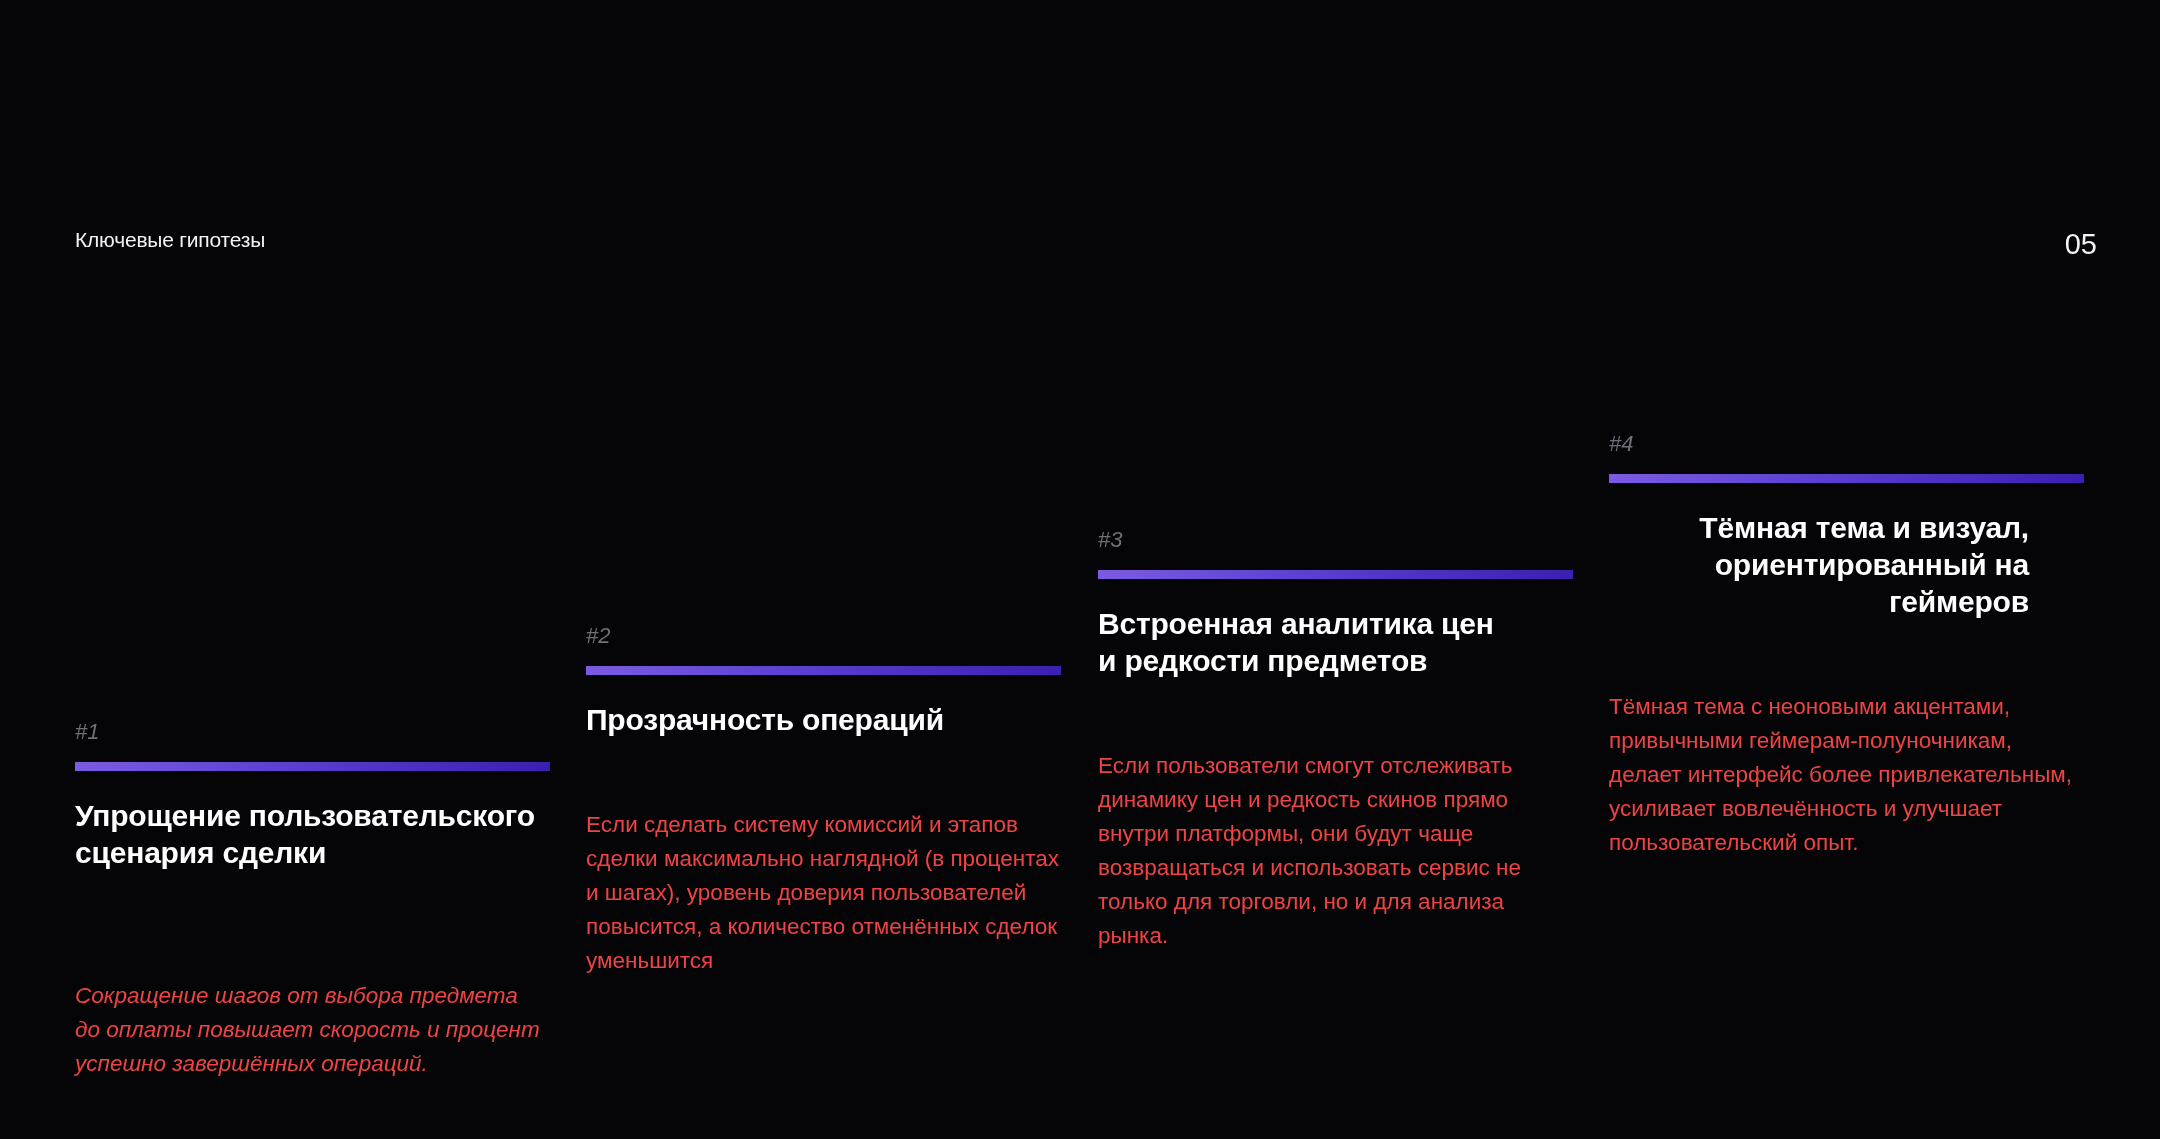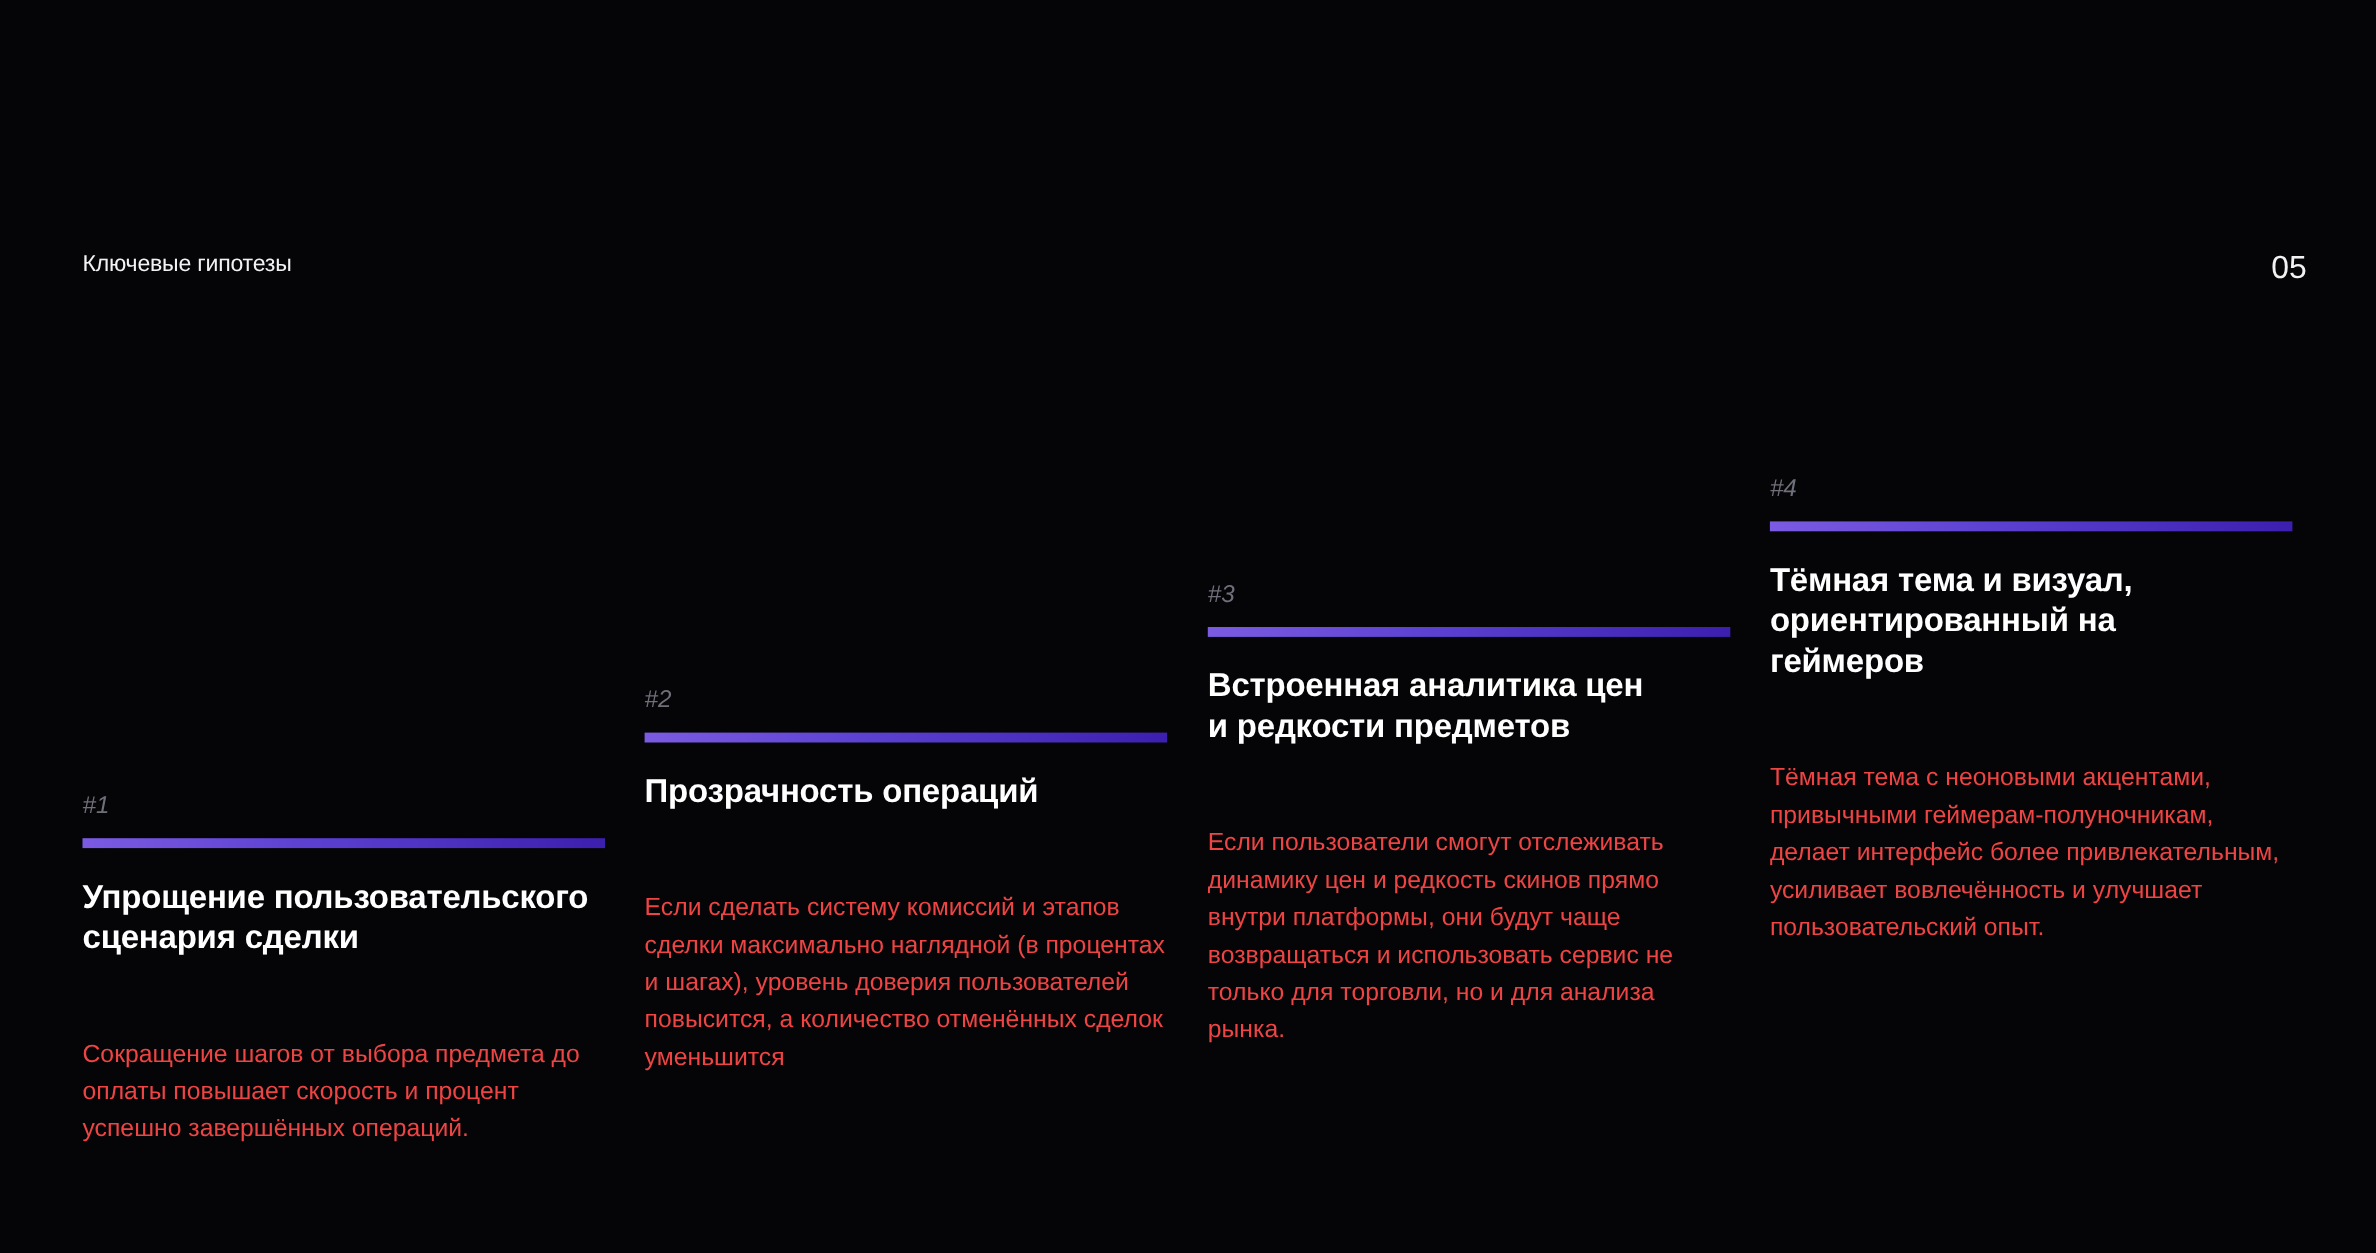--- a/index.html
+++ b/index.html
@@ -18,35 +18,35 @@
 </head>
 <body>
 
 <div class="slide-title">Ключевые гипотезы</div>
 <div class="page-num">05</div>
 
 <div class="col" style="left:75px; top:718px;">
   <div class="num">#1</div>
   <div class="bar"></div>
   <div class="h" style="width:480px;">Упрощение пользовательского сценария сделки</div>
-  <div class="p" style="margin-top:70px; width:470px;">Сокращение шагов от выбора предмета до оплаты повышает скорость и процент успешно завершённых операций.</div>
+  <div class="p" style="margin-top:108px; width:470px;font-style:italic;">Сокращение шагов от выбора предмета до оплаты повышает скорость и процент успешно завершённых операций.</div>
 </div>
 
 <div class="col" style="left:586px; top:622px;">
   <div class="num">#2</div>
   <div class="bar"></div>
   <div class="h">Прозрачность операций</div>
   <div class="p" style="margin-top:70px; width:475px;">Если сделать систему комиссий и этапов сделки максимально наглядной (в процентах и шагах), уровень доверия пользователей повысится, а количество отменённых сделок уменьшится</div>
 </div>
 
 <div class="col" style="left:1098px; top:526px;">
   <div class="num">#3</div>
   <div class="bar"></div>
   <div class="h" style="width:420px;">Встроенная аналитика цен и редкости предметов</div>
   <div class="p" style="margin-top:70px; width:475px;">Если пользователи смогут отслеживать динамику цен и редкость скинов прямо внутри платформы, они будут чаще возвращаться и использовать сервис не только для торговли, но и для анализа рынка.</div>
 </div>
 
 <div class="col" style="left:1609px; top:430px;">
   <div class="num">#4</div>
   <div class="bar"></div>
-  <div class="h" style="width:420px;">Тёмная тема и визуал, ориентированный на геймеров</div>
+  <div class="h" style="width:420px;text-align:right;">Тёмная тема и визуал, ориентированный на геймеров</div>
   <div class="p" style="margin-top:70px; width:465px;">Тёмная тема с неоновыми акцентами, привычными геймерам-полуночникам, делает интерфейс более привлекательным, усиливает вовлечённость и улучшает пользовательский опыт.</div>
 </div>
 
 </body></html>

